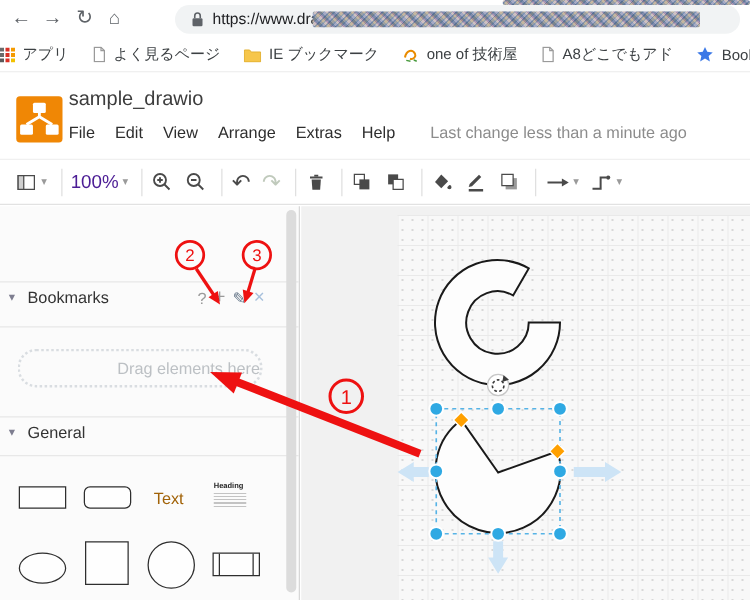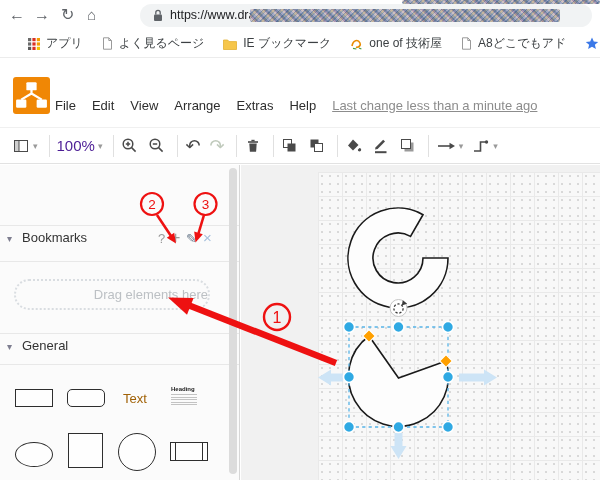--- a/index.html
+++ b/index.html
@@ -11,30 +11,30 @@
     background-blend-mode:multiply;border-radius:2px}
   
   .navbar{position:absolute;left:0;top:0;width:600px;height:30px;background:#fff}
   .nav-ico{position:absolute;top:4px;font-size:16px;color:#5f6368;line-height:22px}
   .pill{position:absolute;left:140px;top:4px;width:452px;height:23px;background:#f1f3f4;border-radius:12px}
   .lock{position:absolute;left:13px;top:5px}
   .url{position:absolute;left:30px;top:4px;font-size:12.5px;color:#202124;white-space:nowrap}
   .url-noise{position:absolute;left:110px;top:5px;width:310px;height:13px}
   .top-noise{position:absolute;left:402px;top:0;width:198px;height:4px}
   .bookbar{position:absolute;left:0;top:30px;width:600px;height:28px;display:flex;align-items:center;
-    padding:0 28px;box-sizing:border-box;gap:19px;border-bottom:1px solid #ececec;background:#fff}
+    padding:0 0;box-sizing:border-box;gap:19px;border-bottom:1px solid #ececec;background:#fff}
   .bm{display:flex;align-items:center;gap:6px;font-size:12px;color:#3c4043;white-space:nowrap}
   .bm:last-child{margin-left:auto}
   
   .hdr{position:absolute;left:0;top:58px;width:600px;height:69px;background:#fff;border-bottom:1px solid #f0f0f0}
   .logo{position:absolute;left:13px;top:19px;width:37px;height:37px;background:#F08705;border-radius:3px}
   .doc-title{position:absolute;left:55px;top:13px;font-size:16px;color:#3d3d3d}
   .menus{position:absolute;left:55px;top:40px;display:flex;gap:16px;font-size:13px;color:#2e2e2e;align-items:flex-end}
   .menus span{cursor:default}
-  .lastchange{font-size:13px;color:#8c8c8c;text-decoration:underline;margin-left:0}
+  .lastchange{font-size:13px;color:#8c8c8c;margin-left:12px}
   
   .tbar{position:absolute;left:0;top:128px;width:600px;height:36px;background:#fff;border-bottom:1px solid #e2e2e2;
     display:flex;align-items:center;padding-left:12px;box-sizing:border-box}
   .tb{display:flex;align-items:center;margin-right:9px;color:#4a4a4a}
   .tb-div{width:1px;height:22px;background:#e0e0e0;margin:0 7px 0 2px}
   .caret{font-size:9px;color:#9a9a9a;margin-left:3px}
   .zoomlbl{font-size:15px;color:#4c1d95}
   .glyph-undo{font-size:18px;color:#4a4a4a;line-height:16px}
   .glyph-redo{font-size:18px;color:#c0cabc;line-height:16px}
   
@@ -137,20 +137,21 @@
 
 <div class="hdr">
   <div class="logo">
     <svg width="37" height="37" viewBox="0 0 36 36">
       <path d="M18 12 V16 M18 16 L8 22 M18 16 L28 22" stroke="#fff" stroke-width="2.2" fill="none"></path>
       <rect x="13" y="5" width="10" height="8" rx="1.2" fill="#fff"></rect>
       <rect x="3" y="22" width="10" height="8" rx="1.2" fill="#fff"></rect>
       <rect x="23" y="22" width="10" height="8" rx="1.2" fill="#fff"></rect>
     </svg>
   </div>
+  <div class="doc-title">sample_drawio</div>
   <div class="menus">
     <span>File</span>
     <span>Edit</span>
     <span>View</span>
     <span>Arrange</span>
     <span>Extras</span>
     <span>Help</span>
     <span class="lastchange">Last change less than a minute ago</span>
   </div>
 </div>

